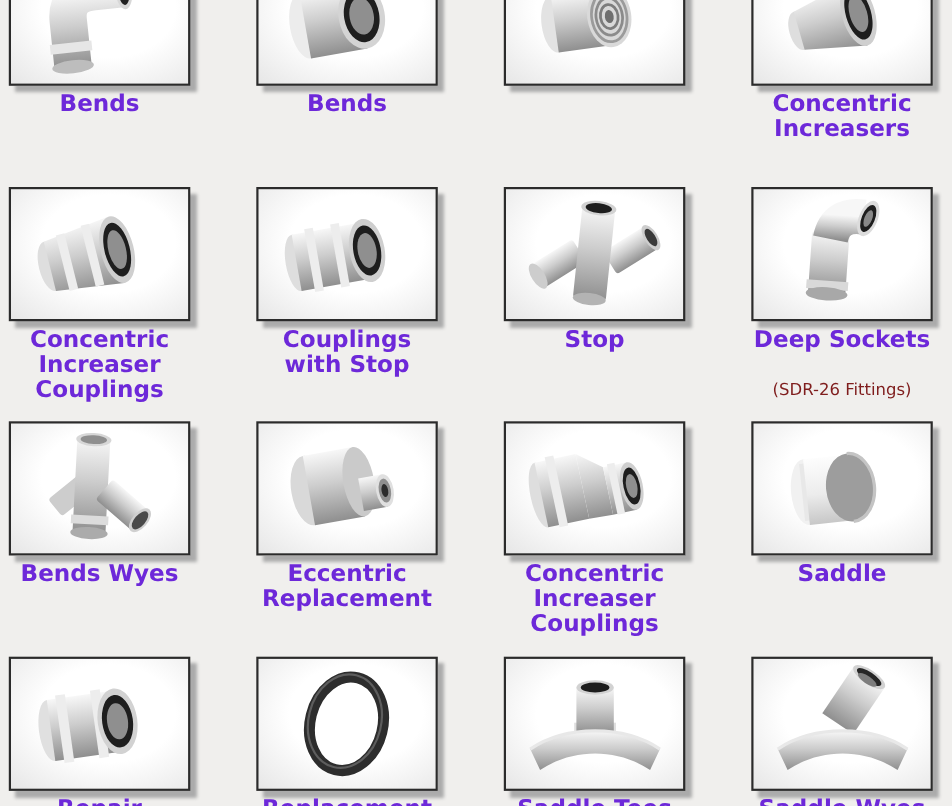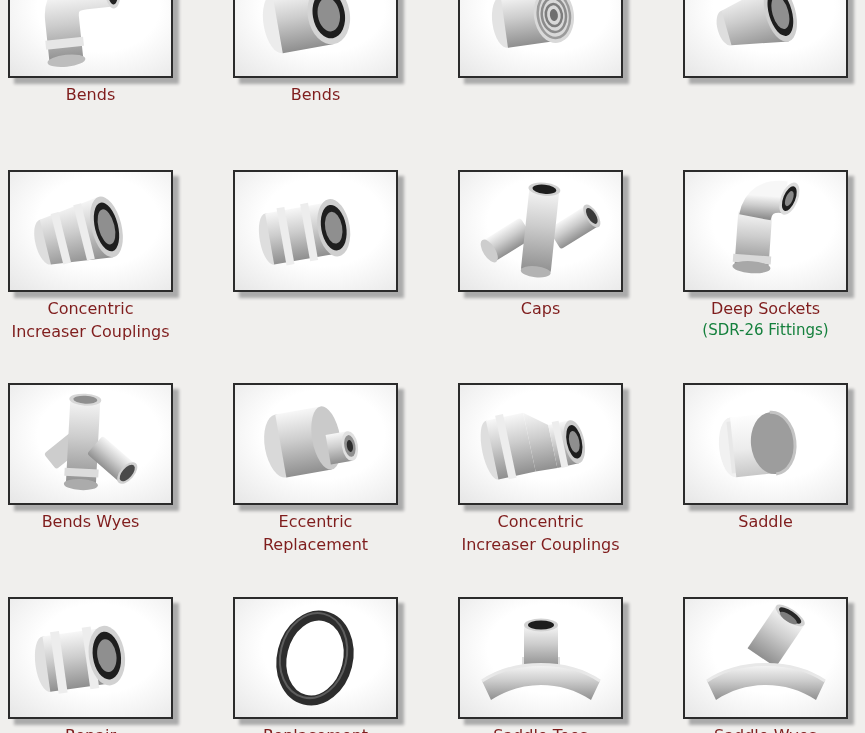--- a/index.html
+++ b/index.html
@@ -18,26 +18,27 @@
   .thumb{
     width:161px;height:118px;
     border:2px solid #2b2b2b;
     background:radial-gradient(135% 135% at 55% 42%, #ffffff 28%, #c6c6c6 100%);
     box-shadow:6px 6px 3px #ababab;
     overflow:hidden;
   }
   .fit{width:161px;height:118px;display:block;}
   .label{
     margin-top:5px;
-    font-size:16px;font-weight:normal;line-height:23px;
-    color:#7f1d1d;
+    font-size:21px;font-weight:bold;line-height:23px;
+    color:#6d28d9;
   }
   .sublabel{
     font-size:15px;font-weight:normal;line-height:20px;
-    color:#15803d;
+    color:#7f1d1d;
+    margin-top:24px;
   }
 </style>
 </head>
 <body>
 
 <svg width="0" height="0" style="position:absolute" aria-hidden="true">
   <defs>
     <linearGradient id="pvc" x1="0" y1="0" x2="0" y2="1">
       <stop offset="0" stop-color="#f7f7f7"></stop>
         <stop offset="0.45" stop-color="#cdcdcd"></stop>
@@ -104,20 +105,21 @@
       <svg class="fit" viewBox="0 0 161 118">
         <g transform="rotate(-16 80 59)">
           <ellipse cx="40" cy="59" rx="9" ry="18" fill="#dedede"></ellipse>
           <polygon points="40,41 96,29 96,89 40,77" fill="url(#pvc)"></polygon>
           <ellipse cx="96" cy="59" rx="15" ry="30" fill="#cfcfcf"></ellipse>
           <ellipse cx="96" cy="59" rx="11.5" ry="24" fill="#1e1e1e"></ellipse>
           <ellipse cx="96" cy="59" rx="8" ry="17" fill="#8f8f8f"></ellipse>
         </g>
       </svg>
     </div>
+    <figcaption class="label">Concentric Increasers</figcaption>
   </figure>
 
   <figure class="cell">
     <div class="thumb">
       <svg class="fit" viewBox="0 0 161 118">
         <g transform="rotate(-14 80 59)">
           <ellipse cx="34" cy="59" rx="10" ry="23" fill="#dedede"></ellipse>
           <polygon points="34,36 96,28 96,90 34,82" fill="url(#pvc)"></polygon>
           <rect x="46" y="33" width="8" height="52" fill="#ededed"></rect>
           <rect x="70" y="30" width="8" height="57" fill="#ededed"></rect>
@@ -137,20 +139,21 @@
           <ellipse cx="34" cy="59" rx="10" ry="26" fill="#dedede"></ellipse>
           <rect x="34" y="33" width="64" height="52" fill="url(#pvc)"></rect>
           <rect x="46" y="30" width="8" height="58" fill="#ededed"></rect>
           <rect x="70" y="30" width="8" height="58" fill="#ededed"></rect>
           <ellipse cx="99" cy="59" rx="16" ry="29" fill="#cfcfcf"></ellipse>
           <ellipse cx="99" cy="59" rx="12.5" ry="23" fill="#1e1e1e"></ellipse>
           <ellipse cx="99" cy="59" rx="8.5" ry="16" fill="#8f8f8f"></ellipse>
         </g>
       </svg>
     </div>
+    <figcaption class="label">Couplings with Stop</figcaption>
   </figure>
 
   <figure class="cell">
     <div class="thumb">
       <svg class="fit" viewBox="0 0 161 118">
         <g transform="rotate(6 80 59)">
           <g transform="rotate(-38 60 62)">
             <rect x="22" y="50" width="46" height="24" rx="3" fill="url(#pvc)"></rect>
             <ellipse cx="24" cy="62" rx="6" ry="13" fill="#cdcdcd"></ellipse>
           </g>
@@ -159,21 +162,21 @@
             <ellipse cx="138" cy="62" rx="6" ry="13" fill="#cdcdcd"></ellipse>
             <ellipse cx="138" cy="62" rx="4" ry="9" fill="#3a3a3a"></ellipse>
           </g>
           <rect x="65" y="16" width="30" height="84" rx="3" fill="url(#pvc)"></rect>
           <ellipse cx="80" cy="17" rx="16" ry="6.5" fill="#d2d2d2"></ellipse>
           <ellipse cx="80" cy="17" rx="12" ry="4.5" fill="#1e1e1e"></ellipse>
           <ellipse cx="80" cy="100" rx="15" ry="5.5" fill="#b3b3b3"></ellipse>
         </g>
       </svg>
     </div>
-    <figcaption class="label">Caps</figcaption>
+    <figcaption class="label">Stop</figcaption>
   </figure>
 
   <figure class="cell">
     <div class="thumb">
       <svg class="fit" viewBox="0 0 161 118">
         <g transform="rotate(4 80 59)">
           <rect x="52" y="40" width="34" height="56" rx="3" fill="url(#pvc)"></rect>
           <rect x="50" y="84" width="38" height="8" fill="#d9d9d9"></rect>
           <ellipse cx="69" cy="96" rx="19" ry="6" fill="#a8a8a8"></ellipse>
           <path d="M69 46 Q72 22 98 24" fill="none" stroke="url(#pvc)" stroke-width="32"></path>

